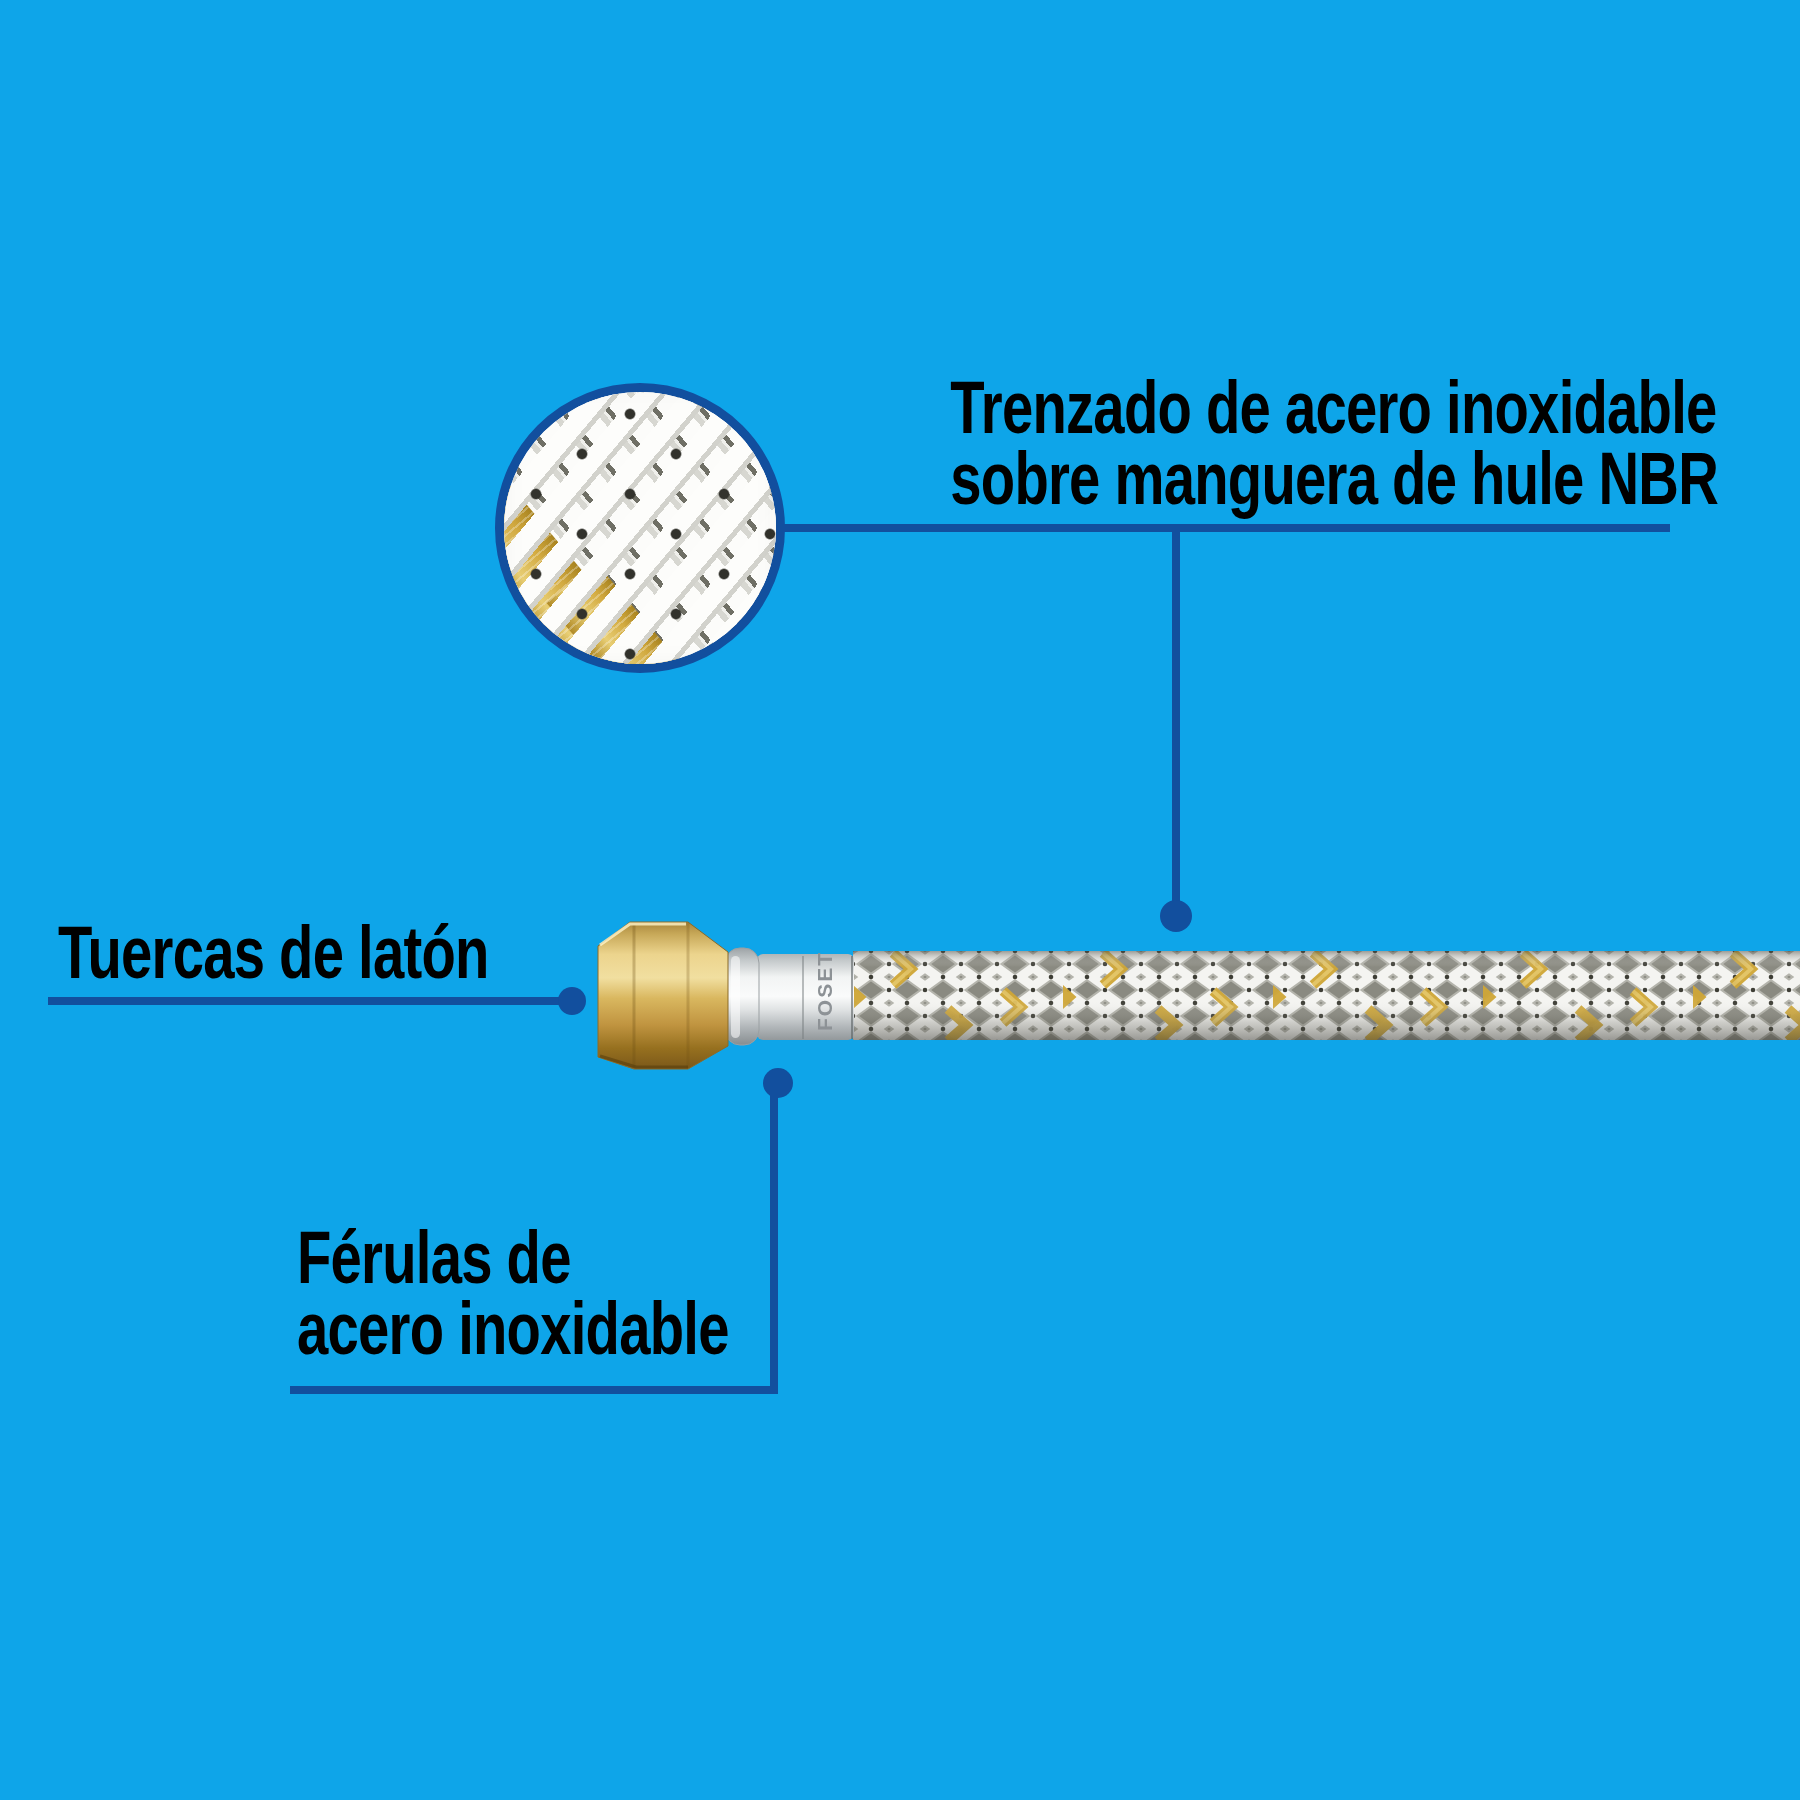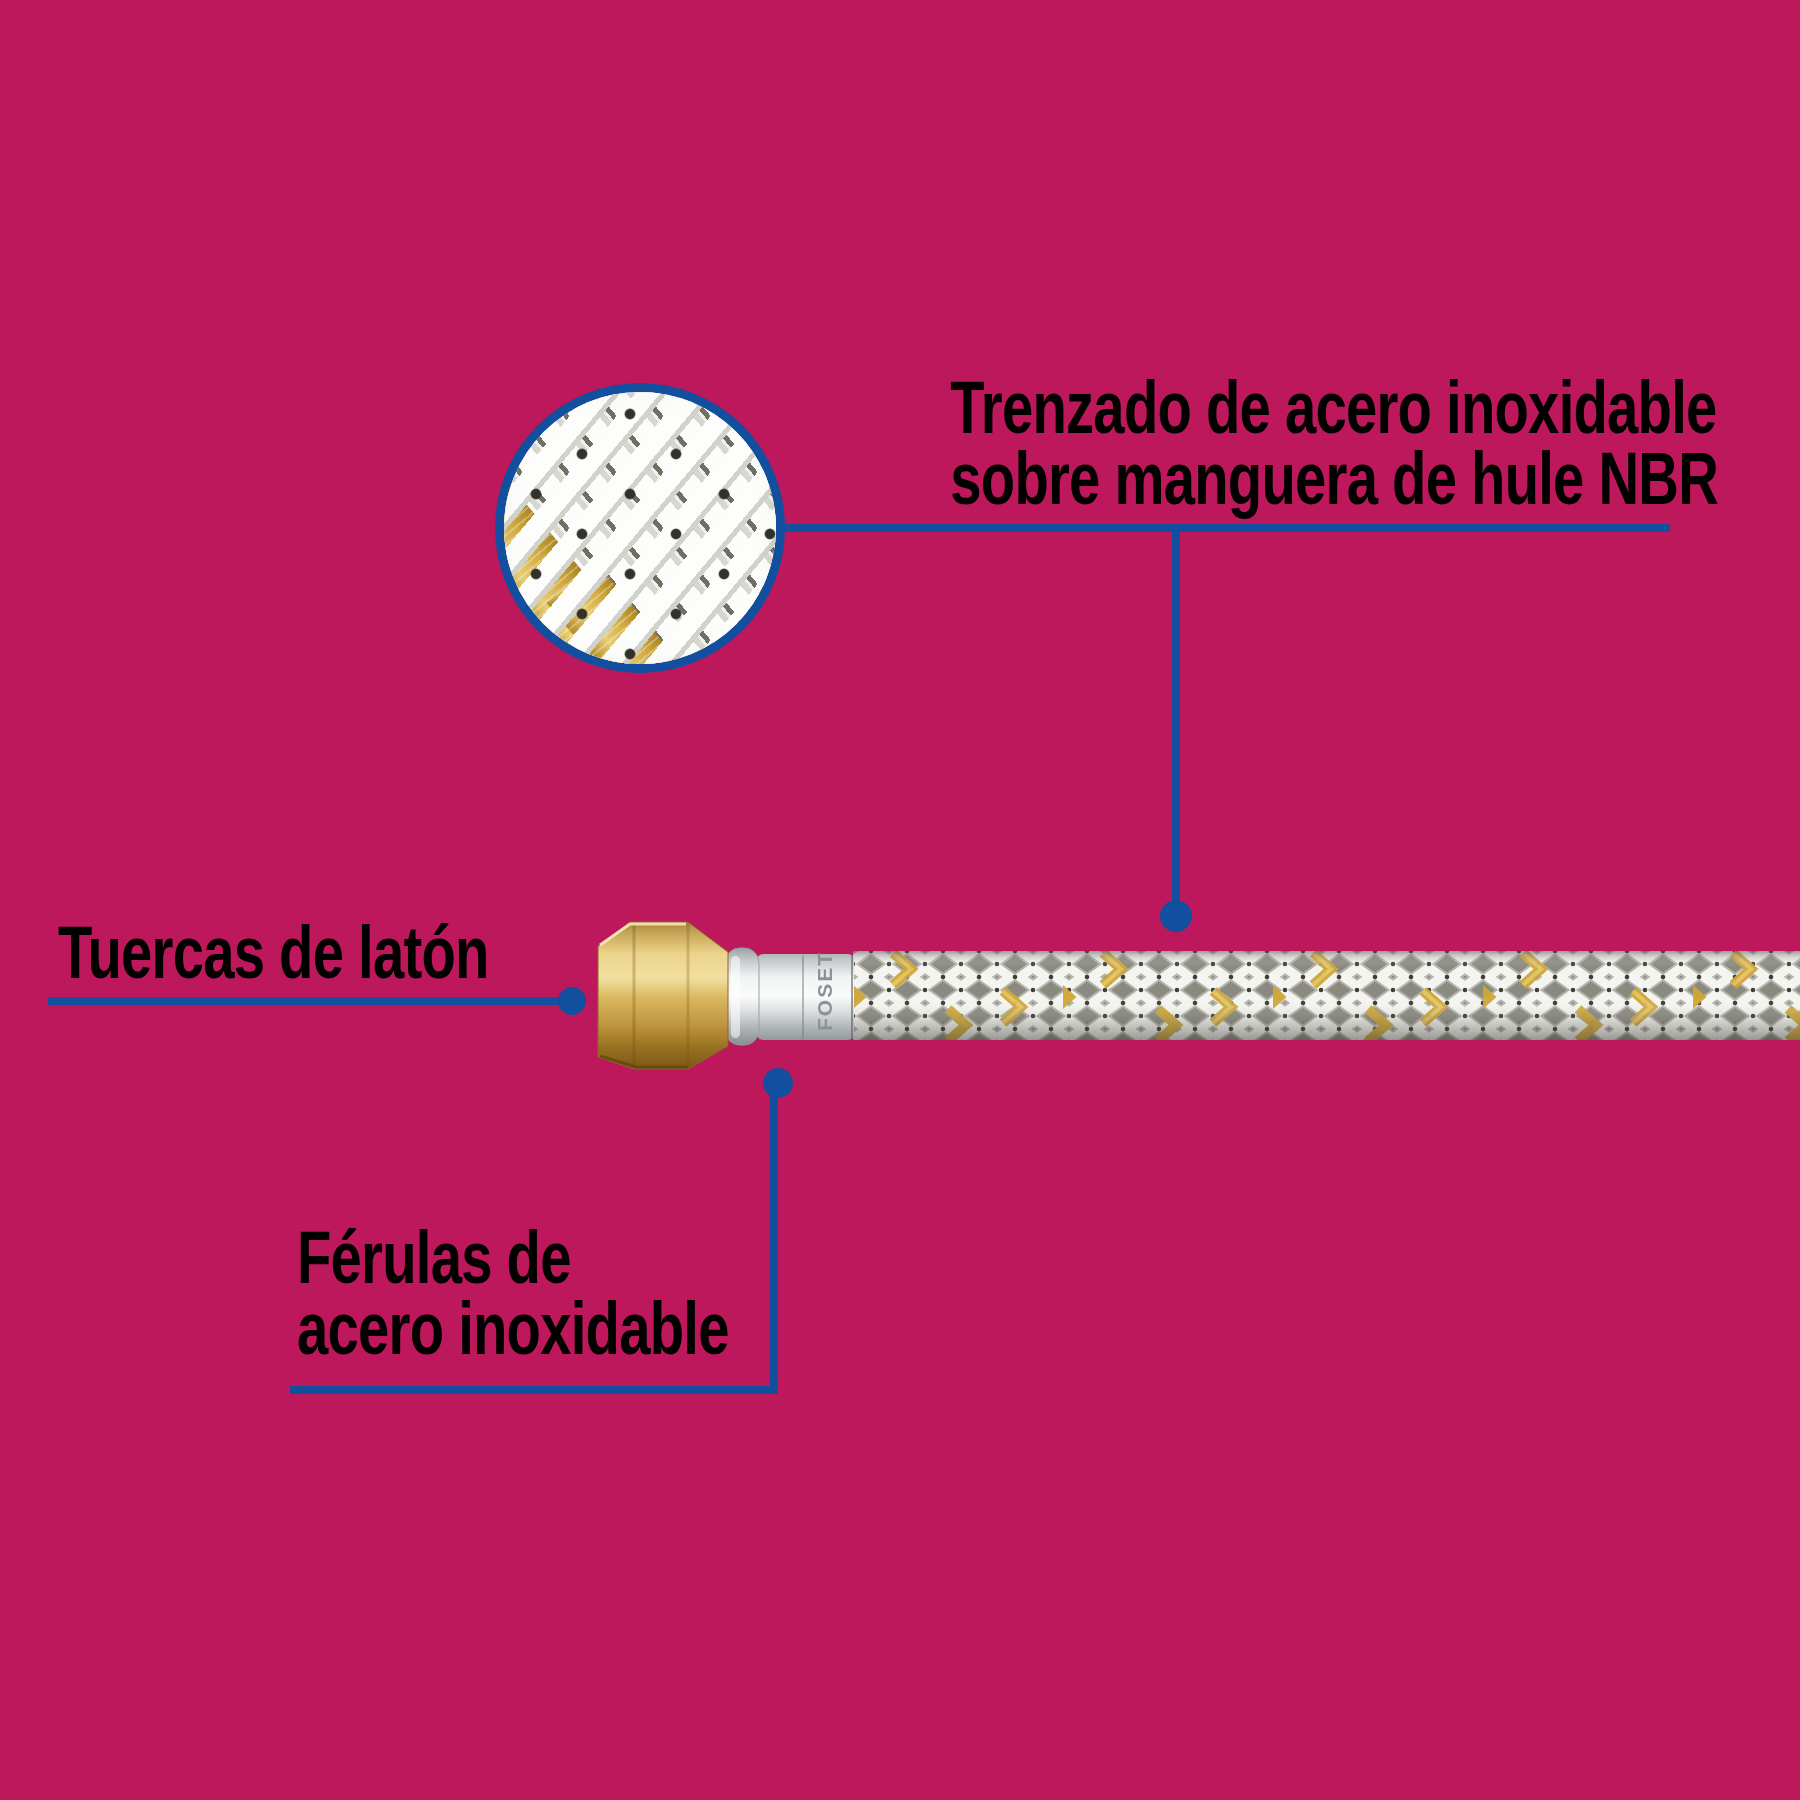--- a/index.html
+++ b/index.html
@@ -3,21 +3,21 @@
 <meta charset="utf-8">
 <style>
   :root{
     --blue:#124F9E;
     --ink:#000000;
   }
   html,body{margin:0;padding:0;background:#ffffff;}
   #stage{
     position:relative;
     width:1800px;height:1800px;
-    background:#be185d;
+    background:#0ea5e9;
     overflow:hidden;
     font-family:"Liberation Sans",sans-serif;
     color:var(--ink);
   }
   
   .cline{position:absolute;background:var(--blue);}
   .cdot{position:absolute;background:var(--blue);border-radius:50%;}
   
   .lbl{
     position:absolute;

